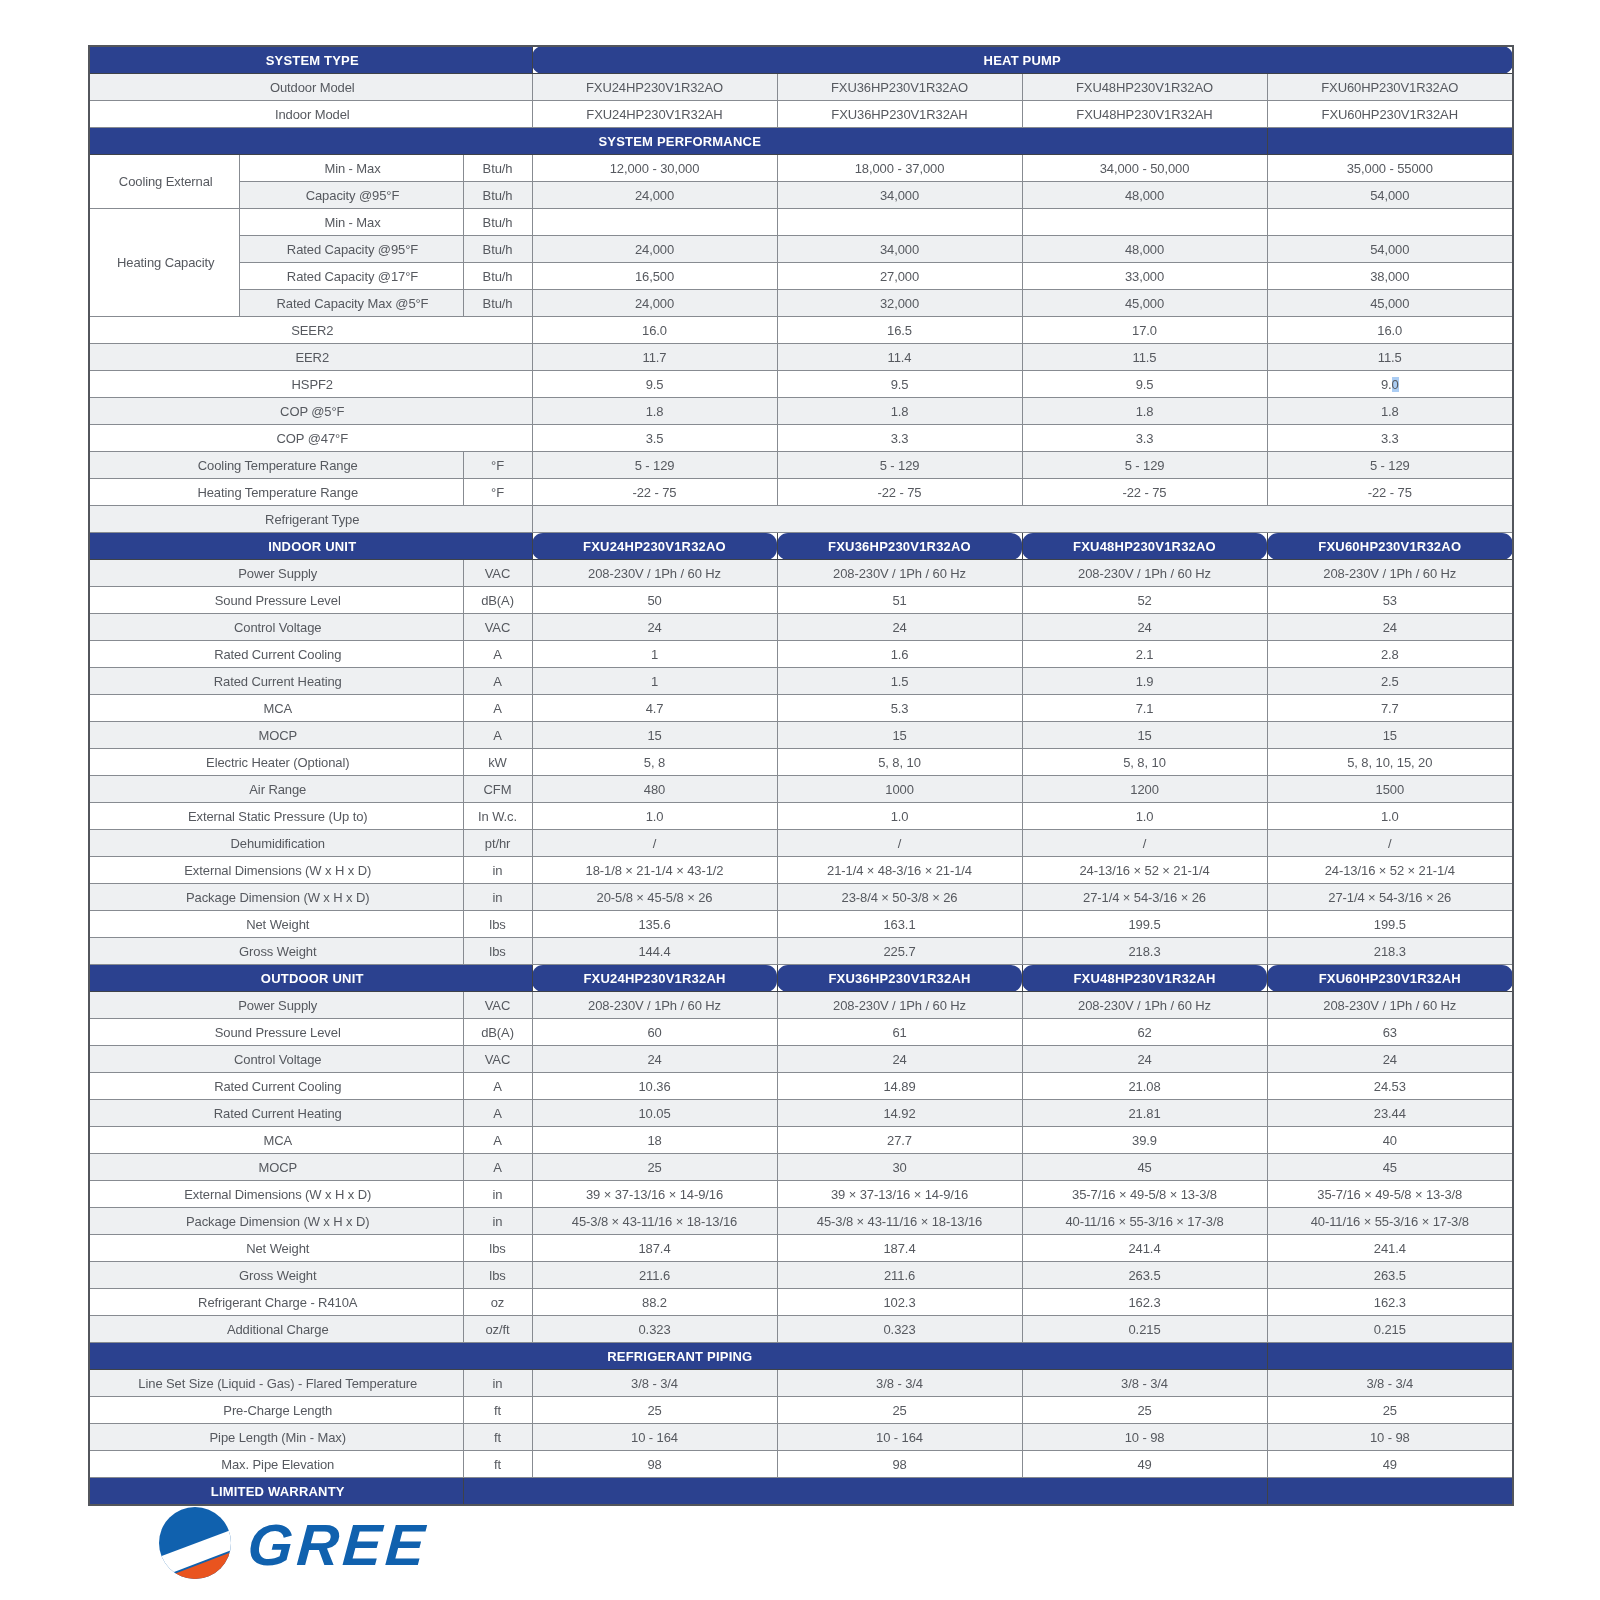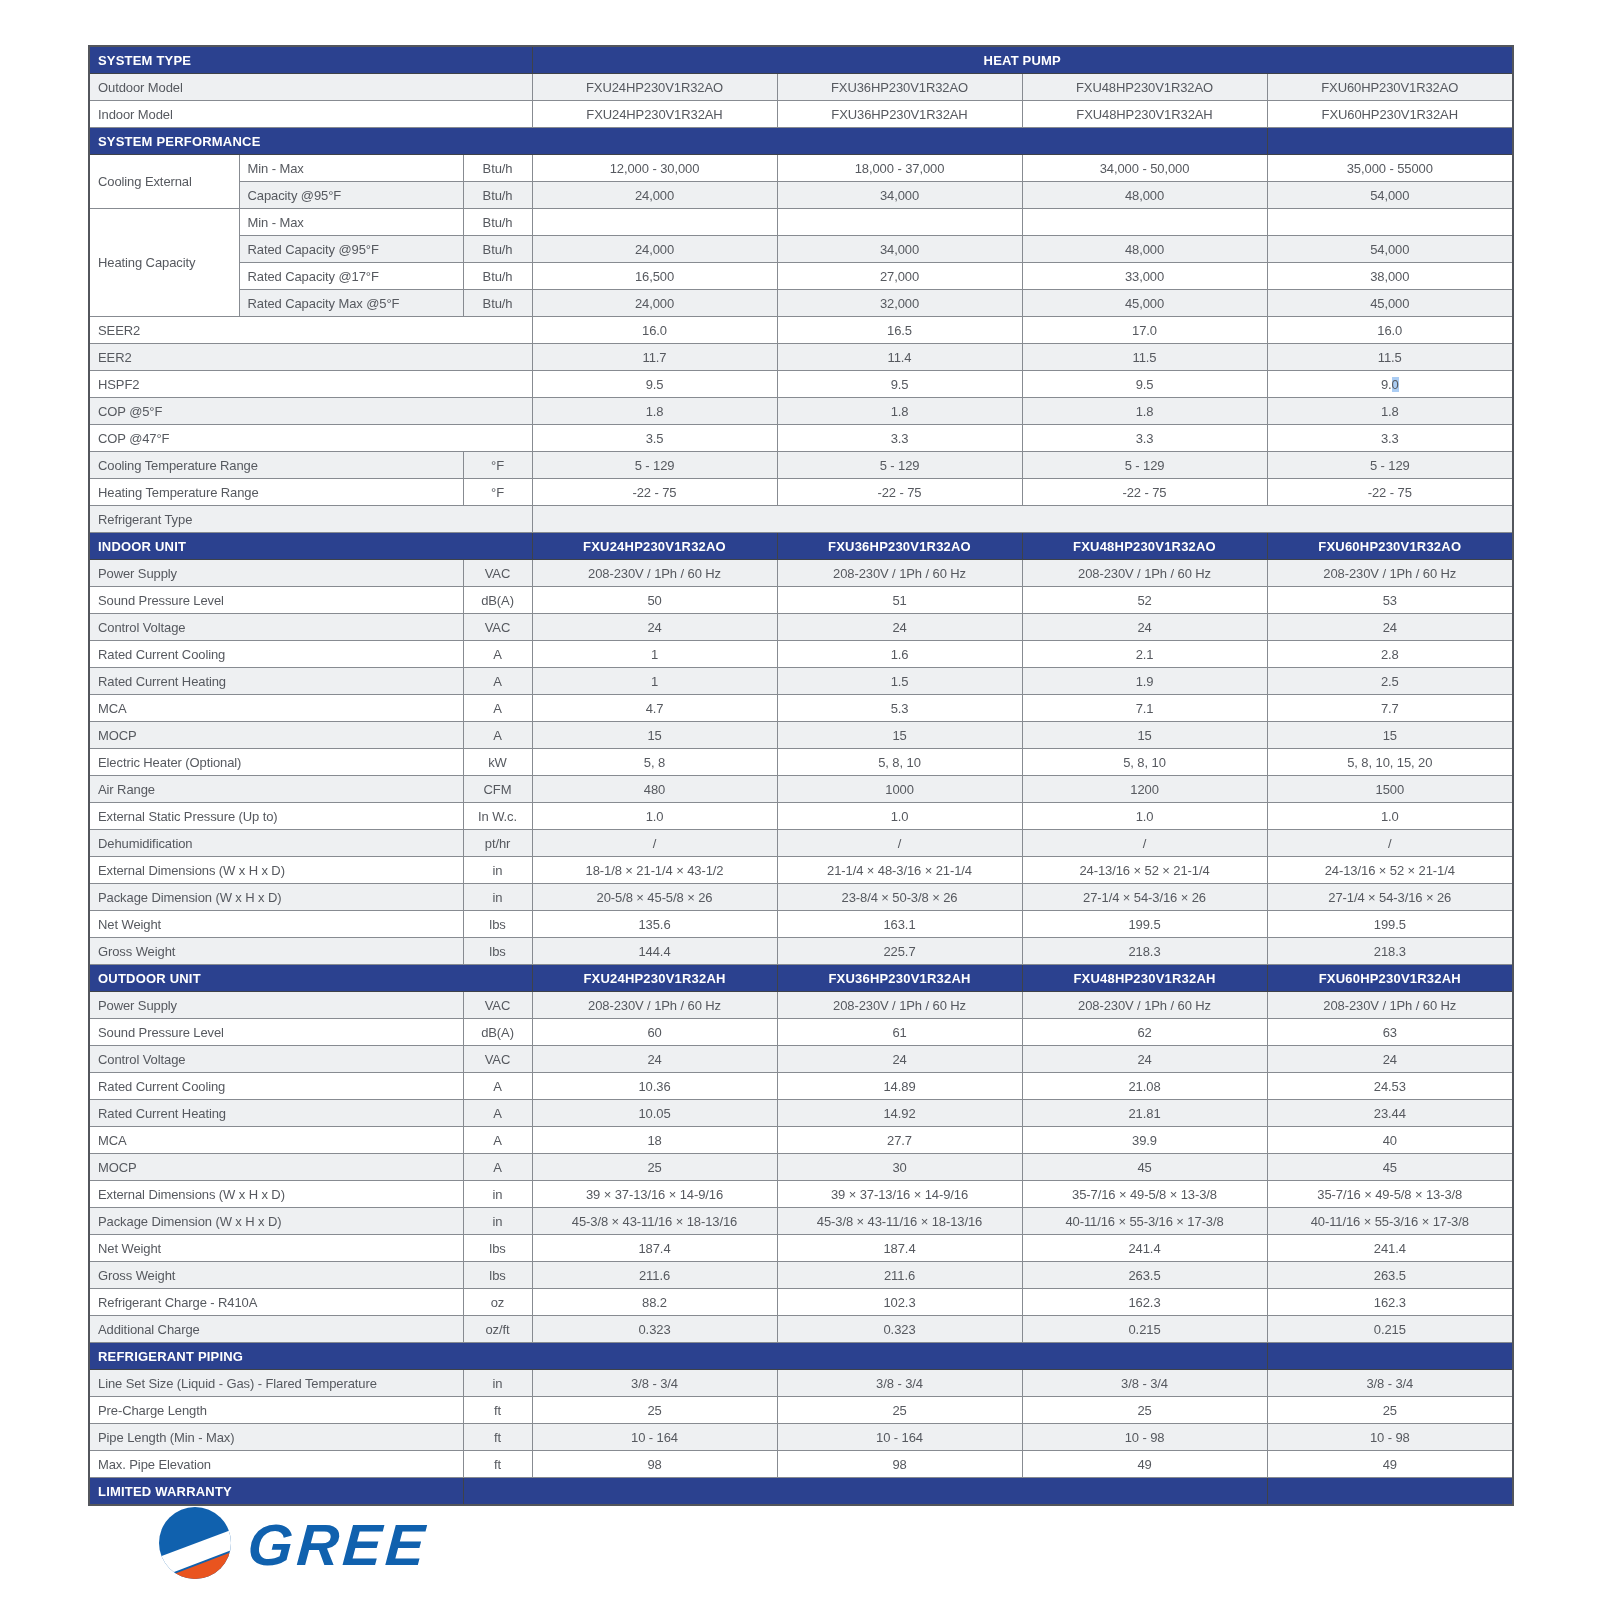--- a/index.html
+++ b/index.html
@@ -3,27 +3,27 @@
 <meta charset="utf-8">
 <style>
   html,body{margin:0;padding:0;background:#ffffff;}
   body{width:1600px;height:1600px;font-family:"Liberation Sans",sans-serif;}
   .sheet{position:relative;width:1600px;height:1600px;overflow:hidden;}
 
   table.spec{position:absolute;left:88px;top:45px;width:1424px;border-collapse:collapse;
     table-layout:fixed;border:2px solid #53565c;}
   td{border:1px solid #878b91;height:26px;font-size:13px;color:#56595f;
     padding:0 5px;overflow:hidden;white-space:nowrap;letter-spacing:-0.1px;}
-  td.lab{text-align:left;padding-left:8px;}
+  td.lab{text-align:center;padding-left:8px;}
   td.grp{vertical-align:middle;}
   td.unit,td.val{text-align:center;}
   td.shade{background:#eef0f2;}
   td.ban{background:#2b418f;color:#ffffff;font-weight:bold;border-color:#3e4249;
     font-size:13px;letter-spacing:0.2px;}
-  td.ctr{text-align:center;}
+  td.ctr{text-align:center;border-radius:11px;}
   span.sel{background:#abcdf4;}
 
   .footer-logo{position:absolute;display:flex;align-items:center;}
   .gree{left:156px;top:1506px;gap:14px;}
   .gree-text{font-size:58px;font-weight:bold;font-style:italic;color:#1061ae;
     letter-spacing:4px;transform:skewX(-4deg);line-height:1;}
   .airgreen{left:1238px;top:1608px;gap:4px;}
   .airgreen-text{font-size:38px;font-weight:bold;color:#16333b;letter-spacing:-0.5px;line-height:1;}
 </style>
 </head>

